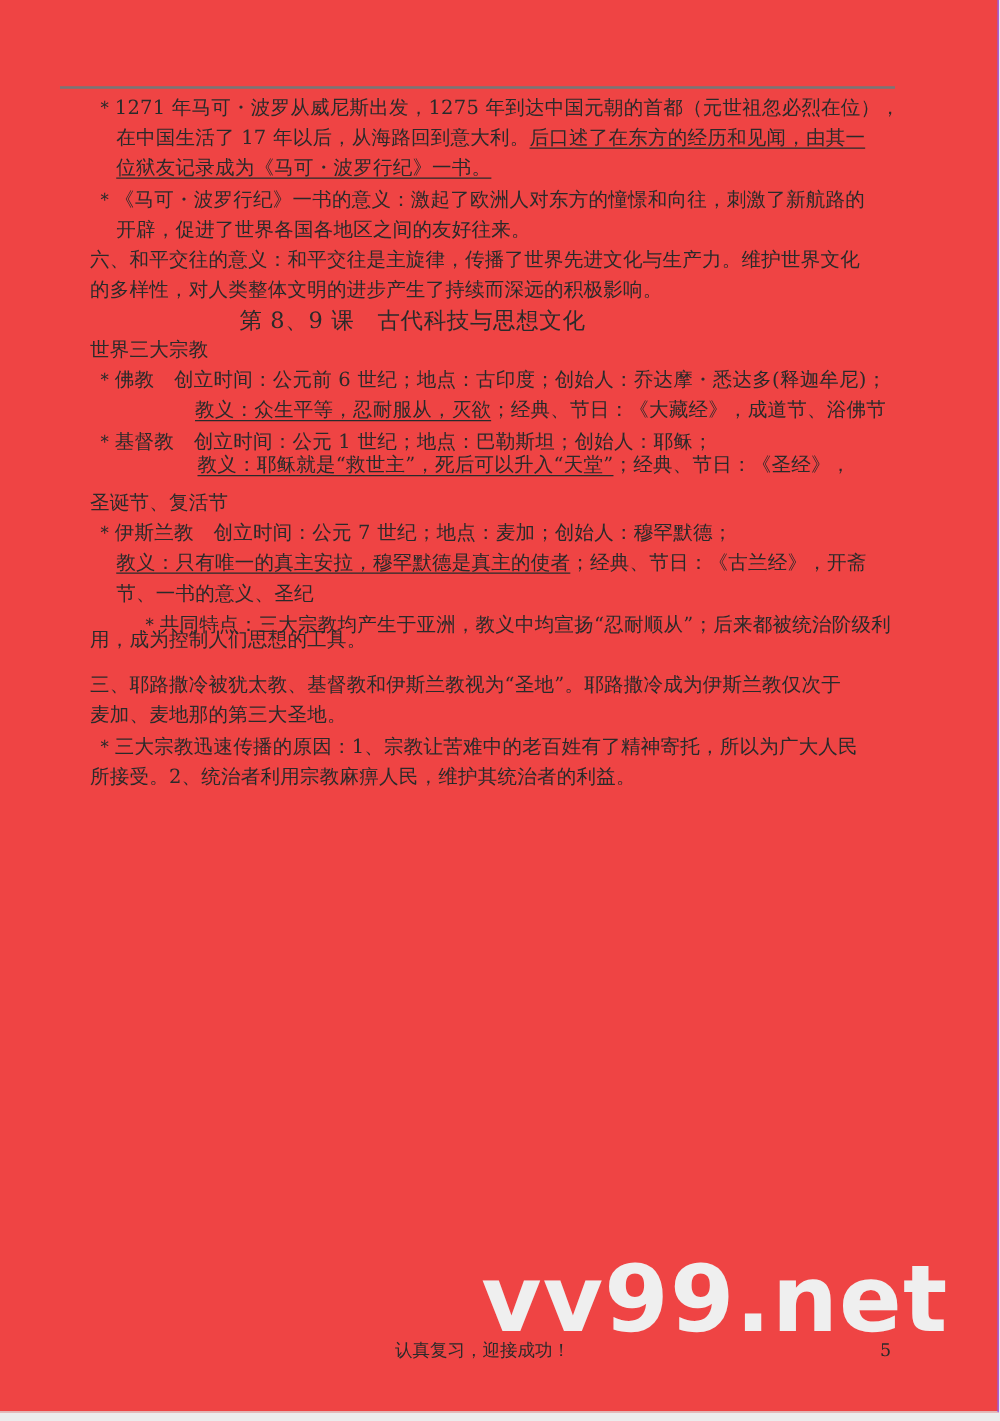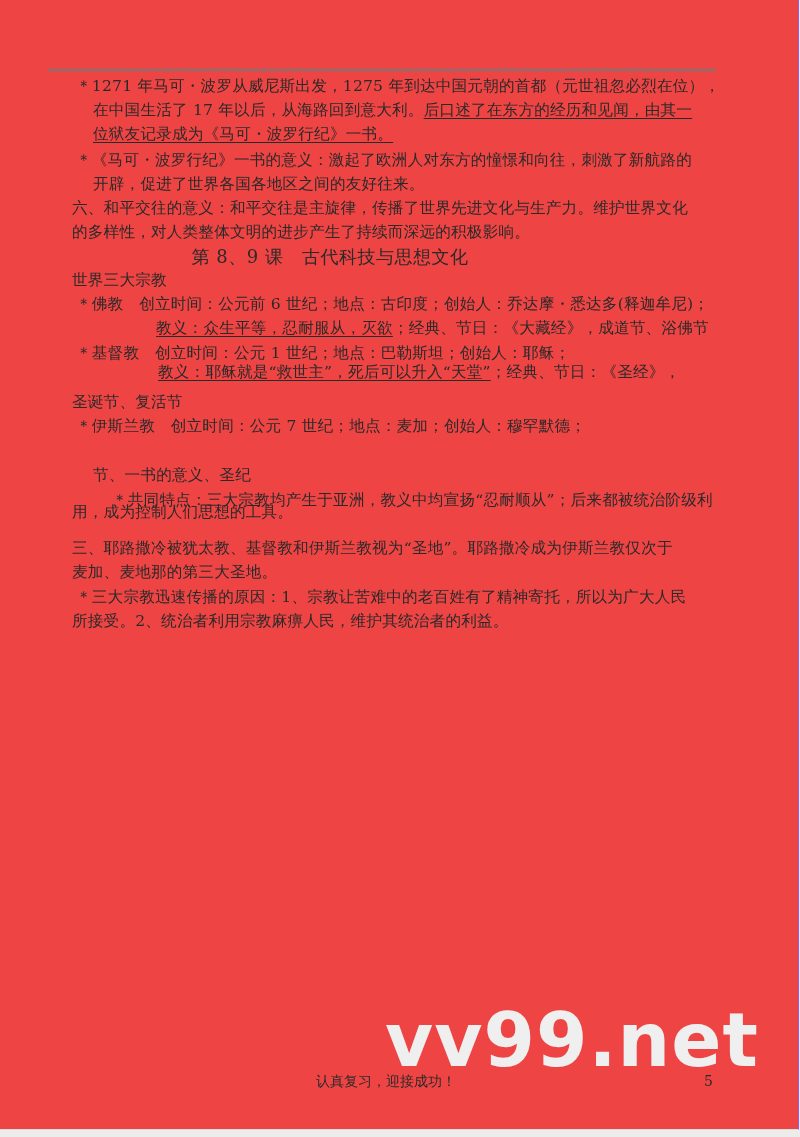--- a/index.html
+++ b/index.html
@@ -67,20 +67,23 @@
     <span class="u">教义：众生平等，忍耐服从，灭欲</span><span>；经典、节日：《大藏经》，成道节、浴佛节</span>
   </div>
 
   <div class="line" style="left:76px; top:343px;">＊基督教　创立时间：公元 1 世纪；地点：巴勒斯坦；创始人：耶稣；</div>
   <div class="line" style="left:158px; top:362px;">
     <span class="u">教义：耶稣就是“救世主”，死后可以升入“天堂”</span><span>；经典、节日：《圣经》，</span>
   </div>
   <div class="line" style="left:72px; top:392px;">圣诞节、复活节</div>
 
   <div class="line" style="left:76px; top:416px;">＊伊斯兰教　创立时间：公元 7 世纪；地点：麦加；创始人：穆罕默德；</div>
+  <div class="line" style="left:93px; top:440px;">
+    <span class="u">教义：只有唯一的真主安拉，穆罕默德是真主的使者</span><span>；经典、节日：《古兰经》，开斋</span>
+  </div>
   <div class="line" style="left:93px; top:465px;">节、一书的意义、圣纪</div>
 
   <div class="line" style="left:76px; top:490px;margin-left:36px;">＊共同特点：三大宗教均产生于亚洲，教义中均宣扬“忍耐顺从”；后来都被统治阶级利</div>
   <div class="line" style="left:72px; top:502px;">用，成为控制人们思想的工具。</div>
 
   <div class="line" style="left:72px; top:538px;">三、耶路撒冷被犹太教、基督教和伊斯兰教视为“圣地”。耶路撒冷成为伊斯兰教仅次于</div>
   <div class="line" style="left:72px; top:562px;">麦加、麦地那的第三大圣地。</div>
 
   <div class="line" style="left:76px; top:587px;">＊三大宗教迅速传播的原因：1、宗教让苦难中的老百姓有了精神寄托，所以为广大人民</div>
   <div class="line" style="left:72px; top:611px;">所接受。2、统治者利用宗教麻痹人民，维护其统治者的利益。</div>

